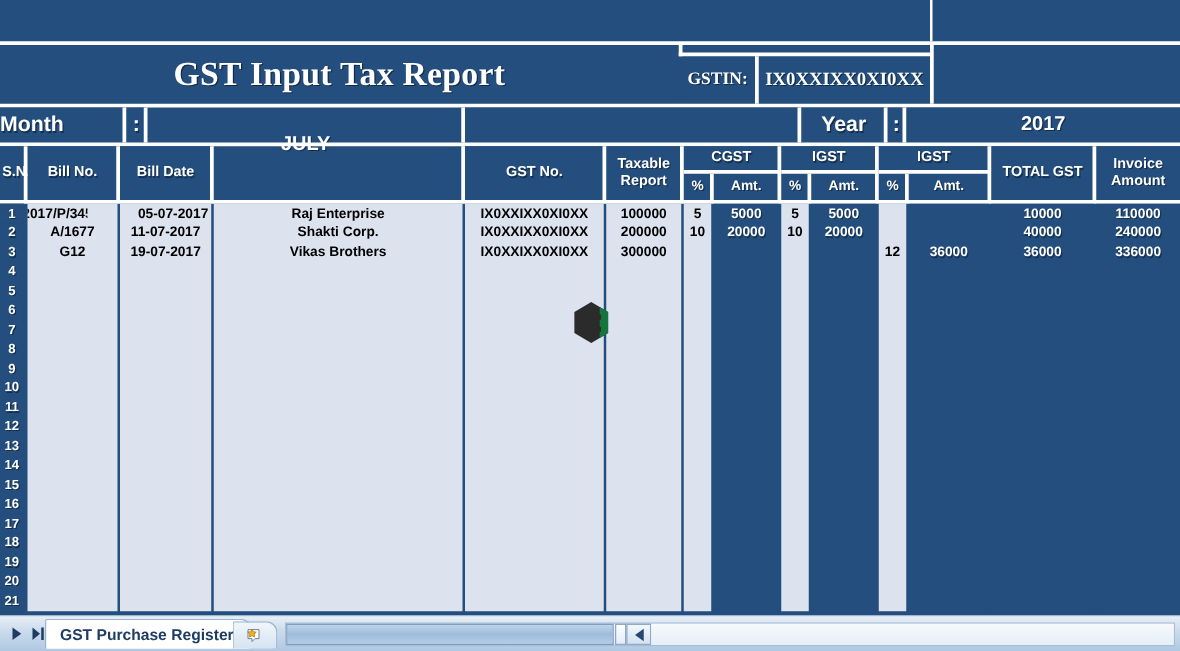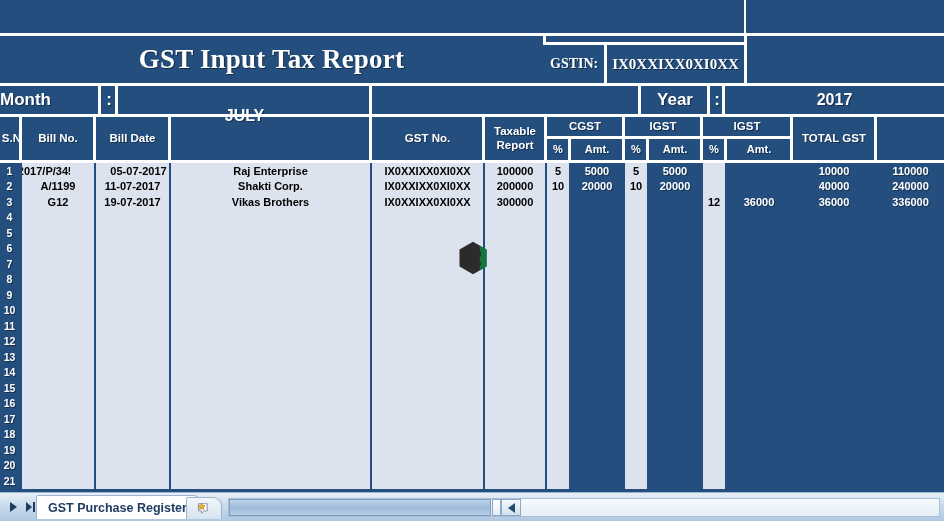--- a/index.html
+++ b/index.html
@@ -310,20 +310,21 @@
 
     <div class="cell dark colhead" style="left:625px;top:117px;width:76px;height:20px;">IGST</div>
     <div class="cell dark colhead small" style="left:625px;top:139px;width:22px;height:21px;">%</div>
     <div class="cell dark colhead small" style="left:649px;top:139px;width:52px;height:21px;">Amt.</div>
 
     <div class="cell dark colhead" style="left:703px;top:117px;width:88px;height:20px;">IGST</div>
     <div class="cell dark colhead small" style="left:703px;top:139px;width:22px;height:21px;">%</div>
     <div class="cell dark colhead small" style="left:727px;top:139px;width:64px;height:21px;">Amt.</div>
 
     <div class="cell dark colhead" style="left:793px;top:117px;width:82px;height:43px;">TOTAL GST</div>
+    <div class="cell dark colhead" style="left:877px;top:117px;width:67px;height:43px;">Invoice Amount</div>
 
     <div class="banner-divider" style="left:19px;top:117px;width:3px;height:43px;"></div>
     <div class="banner-divider" style="left:93px;top:117px;width:3px;height:43px;"></div>
     <div class="banner-divider" style="left:168px;top:117px;width:3px;height:43px;"></div>
     <div class="banner-divider" style="left:369px;top:117px;width:3px;height:43px;"></div>
     <div class="banner-divider" style="left:482px;top:117px;width:3px;height:43px;"></div>
     <div class="banner-divider" style="left:544px;top:117px;width:3px;height:43px;"></div>
     <div class="banner-divider" style="left:547px;top:136px;width:76px;height:3px;"></div>
     <div class="banner-divider" style="left:568px;top:139px;width:3px;height:21px;"></div>
     <div class="banner-divider" style="left:622px;top:117px;width:3px;height:43px;"></div>
@@ -390,21 +391,21 @@
         <div class="cell data light" style="background: transparent; position: absolute; left: 96px; top: 163px; width: 73px; height: 15.5px; justify-content: center; padding-left: 12px;">05-07-2017</div>
         <div class="cell data light" style="background: transparent; position: absolute; left: 171px; top: 163px; width: 199px; height: 15.5px; justify-content: center;">Raj Enterprise</div>
         <div class="cell data light" style="background: transparent; position: absolute; left: 372px; top: 163px; width: 111px; height: 15.5px; justify-content: center;">IX0XXIXX0XI0XX</div>
         <div class="cell data light" style="background: transparent; position: absolute; left: 485px; top: 163px; width: 60px; height: 15.5px; justify-content: center;">100000</div>
         <div class="cell data light" style="background: transparent; position: absolute; left: 547px; top: 163px; width: 22px; height: 15.5px; justify-content: center;">5</div>
         <div class="cell data dark" style="background: transparent; position: absolute; left: 571px; top: 163px; width: 52px; height: 15.5px; justify-content: center;">5000</div>
         <div class="cell data light" style="background: transparent; position: absolute; left: 625px; top: 163px; width: 22px; height: 15.5px; justify-content: center;">5</div>
         <div class="cell data dark" style="background: transparent; position: absolute; left: 649px; top: 163px; width: 52px; height: 15.5px; justify-content: center;">5000</div>
         <div class="cell data dark" style="background: transparent; position: absolute; left: 793px; top: 163px; width: 82px; height: 15.5px; justify-content: center;">10000</div>
         <div class="cell data dark" style="background: transparent; position: absolute; left: 877px; top: 163px; width: 67px; height: 15.5px; justify-content: center;">110000</div>
-        <div class="cell data light" style="background: transparent; position: absolute; left: 22px; top: 178.5px; width: 72px; height: 15.5px; justify-content: center;">A/1199</div>
+        <div class="cell data light" style="background: transparent; position: absolute; left: 22px; top: 178.5px; width: 72px; height: 15.5px; justify-content: center;">A/1677</div>
         <div class="cell data light" style="background: transparent; position: absolute; left: 96px; top: 178.5px; width: 73px; height: 15.5px; justify-content: center;">11-07-2017</div>
         <div class="cell data light" style="background: transparent; position: absolute; left: 171px; top: 178.5px; width: 199px; height: 15.5px; justify-content: center;">Shakti Corp.</div>
         <div class="cell data light" style="background: transparent; position: absolute; left: 372px; top: 178.5px; width: 111px; height: 15.5px; justify-content: center;">IX0XXIXX0XI0XX</div>
         <div class="cell data light" style="background: transparent; position: absolute; left: 485px; top: 178.5px; width: 60px; height: 15.5px; justify-content: center;">200000</div>
         <div class="cell data light" style="background: transparent; position: absolute; left: 547px; top: 178.5px; width: 22px; height: 15.5px; justify-content: center;">10</div>
         <div class="cell data dark" style="background: transparent; position: absolute; left: 571px; top: 178.5px; width: 52px; height: 15.5px; justify-content: center;">20000</div>
         <div class="cell data light" style="background: transparent; position: absolute; left: 625px; top: 178.5px; width: 22px; height: 15.5px; justify-content: center;">10</div>
         <div class="cell data dark" style="background: transparent; position: absolute; left: 649px; top: 178.5px; width: 52px; height: 15.5px; justify-content: center;">20000</div>
         <div class="cell data dark" style="background: transparent; position: absolute; left: 793px; top: 178.5px; width: 82px; height: 15.5px; justify-content: center;">40000</div>
         <div class="cell data dark" style="background: transparent; position: absolute; left: 877px; top: 178.5px; width: 67px; height: 15.5px; justify-content: center;">240000</div>

